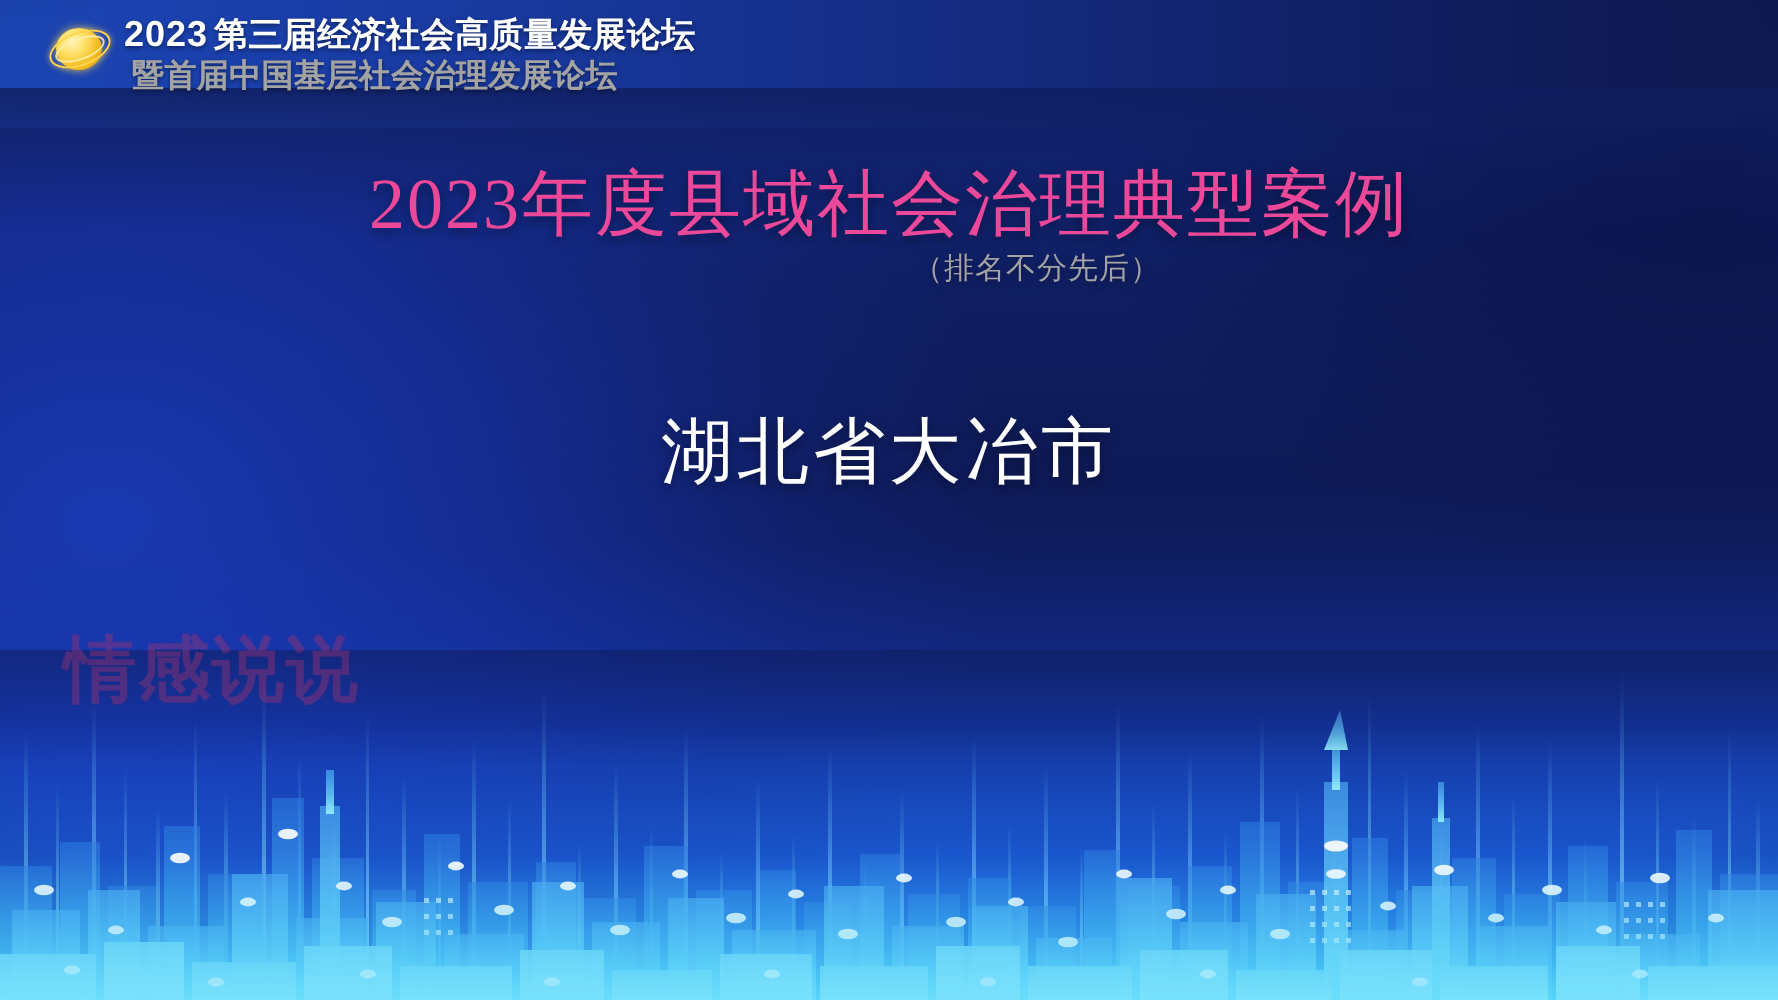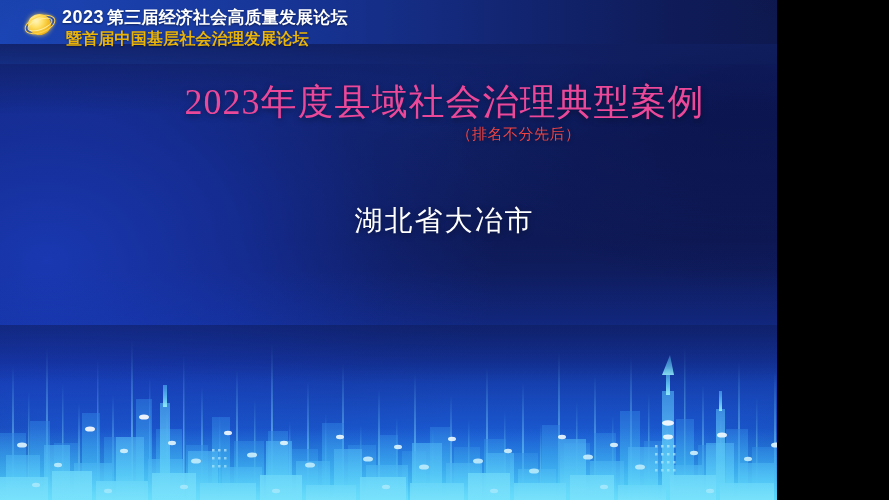--- a/index.html
+++ b/index.html
@@ -1,20 +1,20 @@
 <!DOCTYPE html>
 <html lang="zh"><head>
 <meta charset="utf-8">
 <title>2023年度县域社会治理典型案例</title>
 <style>
   html,body{margin:0;padding:0;background:#000;}
   *{box-sizing:border-box;}
   .stage{
     position:relative;
-    width:777px;height:500px;
+    width:889px;height:500px;
     overflow:hidden;
     font-family:"Liberation Serif","DejaVu Serif",serif;
     background:#101a5e;
   }
   
   .sky-base{
     position:absolute;inset:0;
     background:linear-gradient(180deg,#16308f 0%,#132a86 6%,#101f63 28%,#0e1a57 48%,#101f68 64%,#14369c 80%,#1748bf 92%,#1a58d6 100%);
   }
   .sky-left{
@@ -71,49 +71,49 @@
   .logo-text{display:flex;flex-direction:column;line-height:1;}
   .logo-l1{
     font-family:"Liberation Sans","DejaVu Sans",sans-serif;
     font-weight:bold;color:#ffffff;white-space:nowrap;
     font-size:17px;letter-spacing:.2px;
     text-shadow:0 1px 2px rgba(0,0,0,.45);
   }
   .logo-l1 .yr{font-size:18px;letter-spacing:.5px;margin-right:3px;}
   .logo-l2{
     font-family:"Liberation Sans","DejaVu Sans",sans-serif;
-    font-weight:bold;color:#eab308;white-space:nowrap;
+    font-weight:bold;color:#a3a3a3;white-space:nowrap;
     font-size:16px;margin-top:5px;margin-left:4px;letter-spacing:.2px;
     text-shadow:0 1px 2px rgba(0,0,0,.45);
   }
 
   
   .main-title{
     position:absolute;left:0;top:78px;width:889px;text-align:center;
     color:#ec4899;font-size:36px;letter-spacing:1px;white-space:nowrap;
     font-family:"Liberation Serif","DejaVu Serif",serif;
     text-shadow:0 2px 6px rgba(0,0,0,.45);
     z-index:20;
   }
   .sub-note{
     position:absolute;top:125px;left:0;width:889px;text-align:center;
     padding-left:148px;
-    color:#ef4444;font-size:15px;letter-spacing:.5px;white-space:nowrap;
+    color:#a3a3a3;font-size:15px;letter-spacing:.5px;white-space:nowrap;
     font-family:"Liberation Serif","DejaVu Serif",serif;
     text-shadow:0 1px 4px rgba(0,0,0,.4);
     z-index:20;
   }
   .entry{
     position:absolute;left:0;width:889px;text-align:center;
     color:#ffffff;white-space:nowrap;
     font-family:"Liberation Serif","DejaVu Serif",serif;
     text-shadow:0 2px 6px rgba(0,0,0,.45);
     z-index:20;
   }
-  .entry-1{top:202px;font-size:28px;letter-spacing:2px;}
+  .entry-1{top:202px;font-size:36px;letter-spacing:2px;}
   .entry-2{top:268px;font-size:32px;letter-spacing:2px;}
 
   
   .watermark{
     position:absolute;left:32px;top:311px;
     font-family:"Liberation Sans","DejaVu Sans",sans-serif;
     font-weight:bold;font-size:36px;letter-spacing:1px;
     color:#a3326f;opacity:.42;
     z-index:21;white-space:nowrap;
     text-shadow:0 0 1px rgba(160,40,110,.5);
@@ -415,15 +415,16 @@
       </div>
       <div class="logo-l2">暨首届中国基层社会治理发展论坛</div>
     </div>
   </div>
 
   <div class="main-title">2023年度县域社会治理典型案例</div>
   <div class="sub-note">（排名不分先后）</div>
 
   <div class="entry entry-1">湖北省大冶市</div>
 
+  <div class="watermark">情感说说</div>
 
   <div class="vignette"></div>
 </div>
 
 </body></html>

